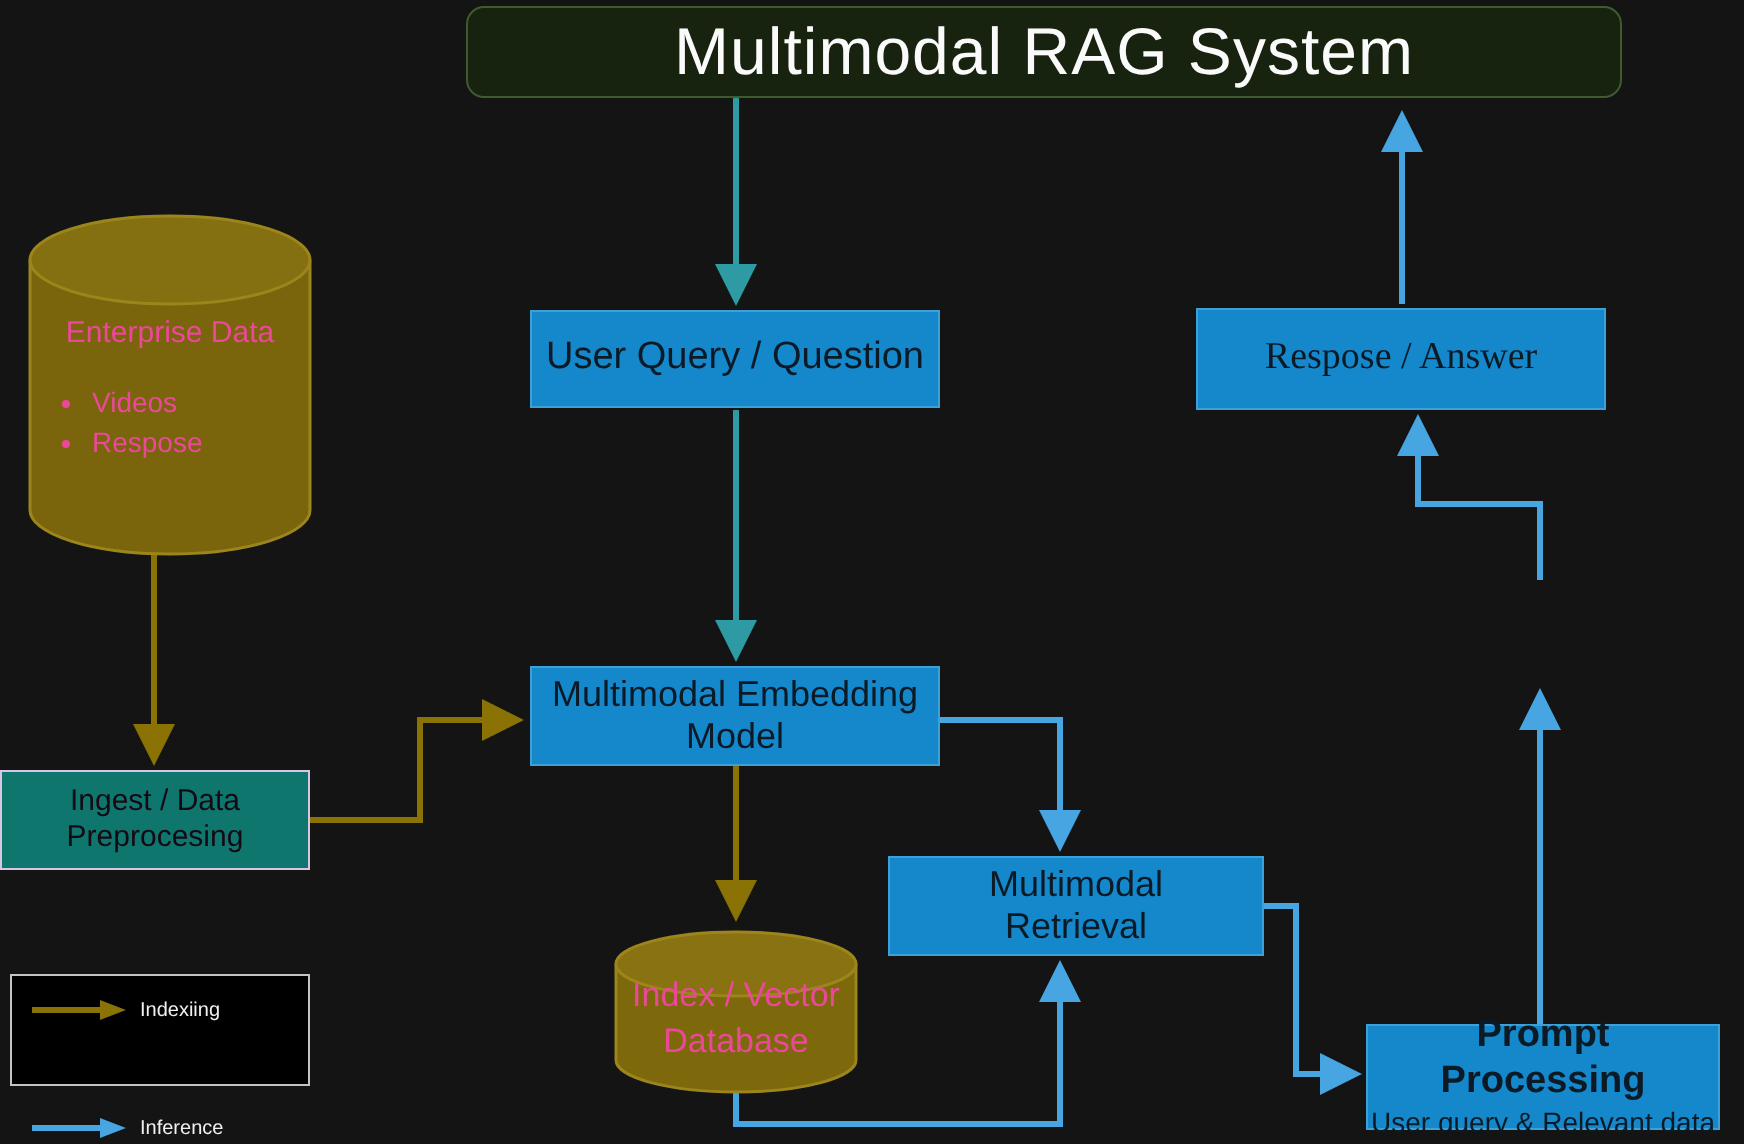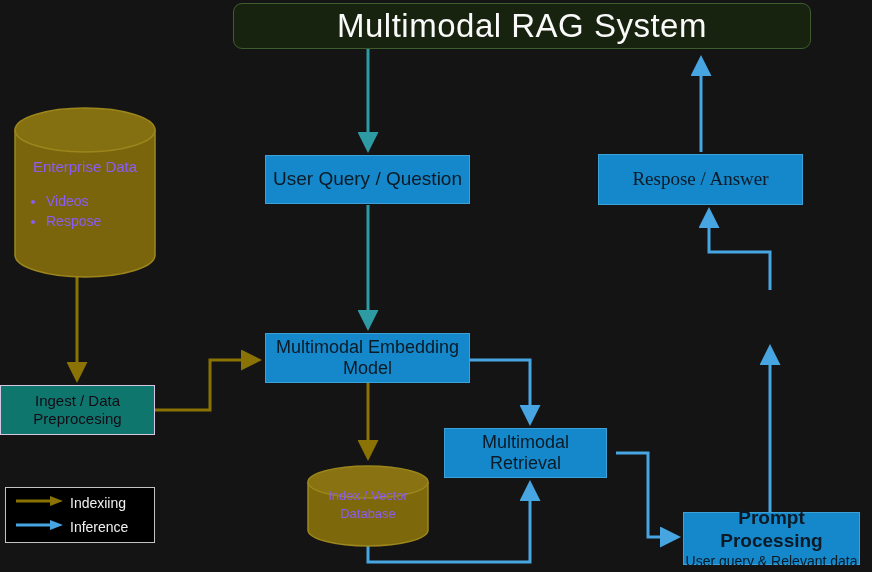--- a/index.html
+++ b/index.html
@@ -13,38 +13,38 @@
         text-align:center;box-sizing:border-box;line-height:1.18;}
   .title-box{
     left:233px;top:3px;width:578px;height:46px;
     background:#17230f;border:1.5px solid #3e5c2e;border-radius:9px;
     color:#fafafa;font-size:33px;letter-spacing:.5px;
   }
   .blue{background:#1488cb;border:1.5px solid #3da0d6;color:#0c1a26;}
   .user-query{left:265px;top:155px;width:205px;height:49px;font-size:19px;}
   .response{left:598px;top:154px;width:205px;height:51px;font-size:19px;font-family:Liberation Serif, serif;}
   .embedding{left:265px;top:333px;width:205px;height:50px;font-size:18px;padding:0 0;}
-  .retrieval{left:444px;top:428px;width:163px;height:50px;font-size:18px;padding:0 26px;}
+  .retrieval{left:444px;top:428px;width:188px;height:50px;font-size:18px;padding:0 26px;}
   .prompt{left:683px;top:512px;width:177px;height:53px;font-size:19px;font-weight:bold;padding:0 2px;}
   .prompt .sub{font-size:14px;font-weight:normal;margin-top:1px;white-space:nowrap;}
   .lvlm{left:666px;top:290px;width:202px;height:52px;background:#fb8df6;border:1px solid #e27bdf;
         color:#140a14;font-size:17px;padding:0 12px;}
   .ingest{left:0px;top:385px;width:155px;height:50px;background:#0f766e;border:1px solid #d9c6e3;
           color:#140a14;font-size:15px;padding:0 18px;}
-  .cyl-text{position:absolute;color:#8b5cf6;}
+  .cyl-text{position:absolute;color:#ec4899;}
   .enterprise-text{left:22px;top:158px;width:126px;}
   .enterprise-text .cyl-title{font-size:15px;text-align:center;}
   .enterprise-text ul{margin:16px 0 0 24px;padding:0;font-size:14px;line-height:1.45;}
-  .index-text{left:310px;top:487px;width:116px;text-align:center;font-size:13px;line-height:1.35;}
+  .index-text{left:310px;top:487px;width:116px;text-align:center;font-size:17px;line-height:1.35;}
   .legend{
     position:absolute;left:5px;top:487px;width:150px;height:56px;background:#000;
     border:1.5px solid #c4c4c4;box-sizing:border-box;
     display:flex;flex-direction:column;justify-content:center;gap:8px;padding-left:8px;
   }
-  .legend-row{display:flex;align-items:flex-start;gap:6px;color:#f0f0f0;font-size:14px;}
+  .legend-row{display:flex;align-items:center;gap:6px;color:#f0f0f0;font-size:10px;margin-top:39px;}
 </style>
 </head>
 <body>
 
 <div class="canvas">
 
   <svg class="connectors" viewBox="0 0 872 572">
     <defs>
       <marker id="ah-teal" markerWidth="7" markerHeight="7" refX="5" refY="3.5" orient="auto">
         <polygon points="0,0 7,3.5 0,7" fill="#2d9aa4"></polygon>

